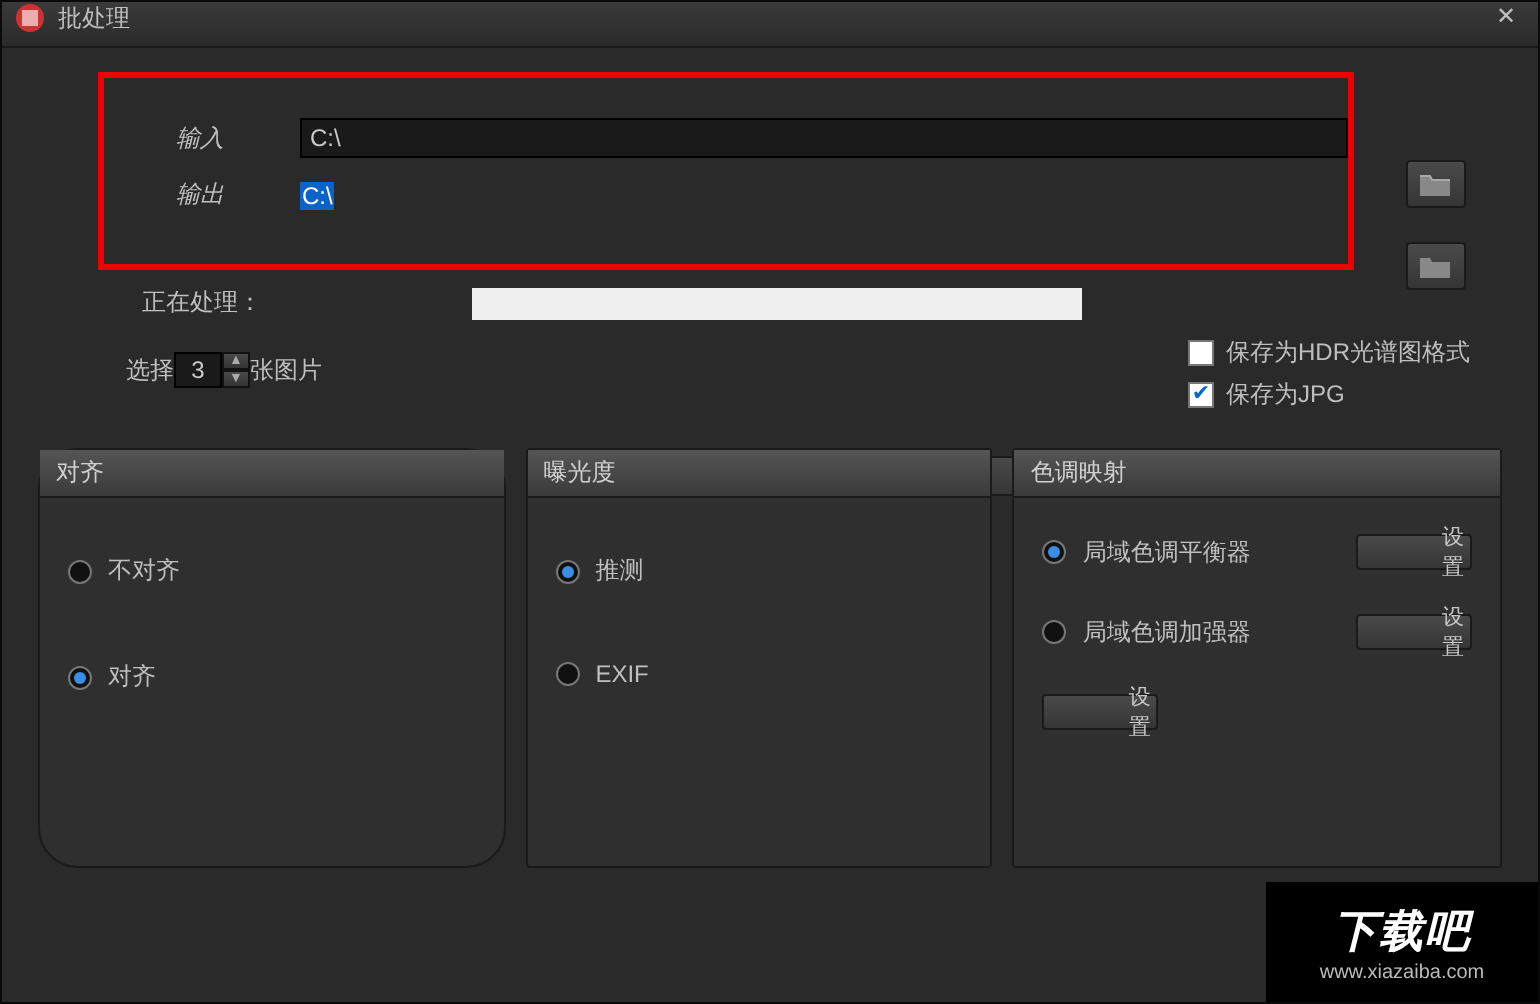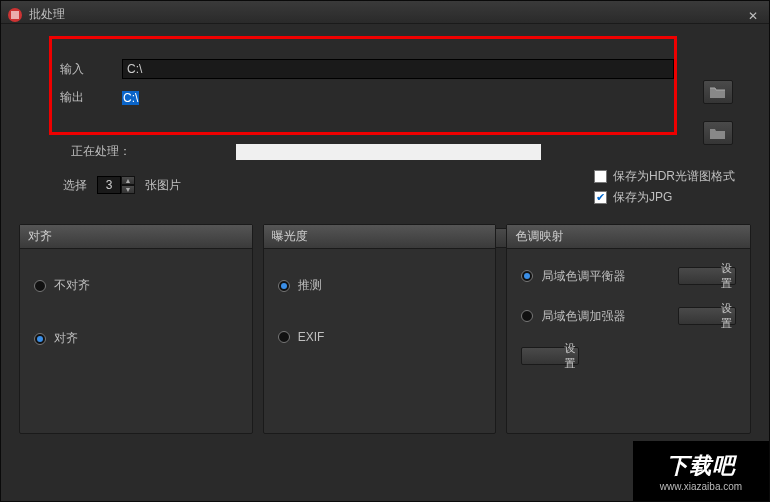--- a/index.html
+++ b/index.html
@@ -1,54 +1,54 @@
 <!DOCTYPE html>
 <html><head>
 <meta charset="utf-8">
 <style>
 * { margin: 0; padding: 0; box-sizing: border-box; font-family: "Microsoft YaHei", sans-serif; font-size: 12px; }
 body { background: #fff; width: 770px; height: 502px; overflow: hidden; position: relative; }
 .window { width: 770px; height: 502px; background: #2a2a2a; border: 1px solid #0a0a0a; position: relative; }
-.titlebar { height: 23px; background: linear-gradient(#3a3a3a,#2a2a2a); display: flex; align-items: flex-end; padding: 0 6px; border-bottom: 1px solid #1a1a1a; }
+.titlebar { height: 23px; background: linear-gradient(#3a3a3a,#2a2a2a); display: flex; align-items: flex-start; padding: 0 6px; border-bottom: 1px solid #1a1a1a; }
 .titlebar .app-icon { width: 16px; height: 16px; margin-right: 6px; }
 .titlebar .title { color: #bfbfbf; flex: 1; }
 .titlebar .close { color: #bfbfbf; width: 20px; text-align: center; cursor: pointer; }
 .content { padding: 12px 18px 8px 18px; position: relative; }
 
 .red-box { border: 3px solid #e00; padding: 10px 0 16px 0; margin: 0 74px 4px 30px; }
 .row { display: flex; align-items: center; margin: 10px 0; }
-.row .lbl { width: 62px; color: #bfbfbf; text-align: left; margin-left: 8px; }
+.row .lbl { width: 62px; color: #bfbfbf; text-align: left; margin-left: 36px; font-style: italic; }
 .row input.path { flex: 1; height: 20px; background: #1a1a1a; border: 1px solid #000; color: #ccc; padding: 0 4px; }
 .selected-text { background: #0a64c8; color: #fff; padding: 0 1px; }
 
 .browse-btn { width: 30px; height: 24px; background: linear-gradient(#4a4a4a,#353535); border: 1px solid #1a1a1a; border-radius: 2px; display: flex; align-items: center; justify-content: center; cursor: pointer; margin-left: 8px; position: absolute; }
 .browse-btn svg { width: 18px; height: 14px; }
 
 .proc-row { display: flex; align-items: center; margin: 8px 0 2px 52px; }
 .proc-row .plbl { color: #bfbfbf; width: 165px; }
 .progress { width: 305px; height: 16px; background: #f0f0f0; }
 
 .save-opts { position: absolute; right: 34px; top: 140px; }
 .chk-row { display: flex; align-items: center; margin: 4px 0; color: #bfbfbf; }
 .chk { width: 13px; height: 13px; border: 1px solid #777; background: #fff; margin-right: 6px; display: inline-flex; align-items: center; justify-content: center; }
 .chk .ck { color: #0066cc; font-size: 11px; line-height: 11px; }
 
-.sel-row { display: flex; align-items: center; margin: 16px 0 0 44px; gap: 10px; }
+.sel-row { display: flex; align-items: center; margin: 16px 0 0 44px; }
 .sel-row .slbl { color: #bfbfbf; }
 .spin { display: flex; align-items: center; }
 .spin input { width: 24px; height: 18px; background: #1a1a1a; border: 1px solid #000; color: #ccc; text-align: center; }
 .spin .arrows { display: flex; flex-direction: column; }
 .spin .arrows button { width: 14px; height: 9px; background: linear-gradient(#4a4a4a,#333); border: 1px solid #111; color: #aaa; font-size: 7px; line-height: 6px; padding: 0; cursor: pointer; }
 
 .action-btns { position: absolute; right: 84px; top: 204px; display: flex; gap: 52px; }
 .btn { width: 72px; height: 20px; background: linear-gradient(#4a4a4a,#353535); border: 1px solid #1a1a1a; border-radius: 2px; color: #c8c8c8; cursor: pointer; display: flex; align-items: center; justify-content: center; }
 
 .panels { display: flex; gap: 10px; margin-top: 30px; padding: 0 0 0 0; }
 .panel { background: #2f2f2f; border: 1px solid #1a1a1a; border-radius: 2px; height: 210px; position: relative; }
-.panel:nth-child(1){ width: 235px; }
+.panel:nth-child(1){ width: 235px; border-radius: 20px; }
 .panel:nth-child(2){ width: 235px; }
 .panel:nth-child(3){ width: 246px; }
 .panel-head { background: linear-gradient(#555,#3a3a3a); color: #d0d0d0; padding: 3px 8px; border-bottom: 1px solid #1a1a1a; }
 .panel-body { padding: 28px 14px 0 14px; }
 .panel-body.tight { padding-top: 18px; }
 .radio-row { display: flex; align-items: center; margin: 0 0 36px 0; color: #bfbfbf; }
 .radio { width: 12px; height: 12px; border-radius: 50%; border: 1px solid #777; background: #111; margin-right: 8px; display: inline-flex; align-items: center; justify-content: center; }
 .radio.on::after { content: ""; width: 6px; height: 6px; border-radius: 50%; background: #3a8ee6; }
 
 .tm-row { display: flex; align-items: center; justify-content: space-between; margin: 0 0 22px 0; gap: 32px; }

